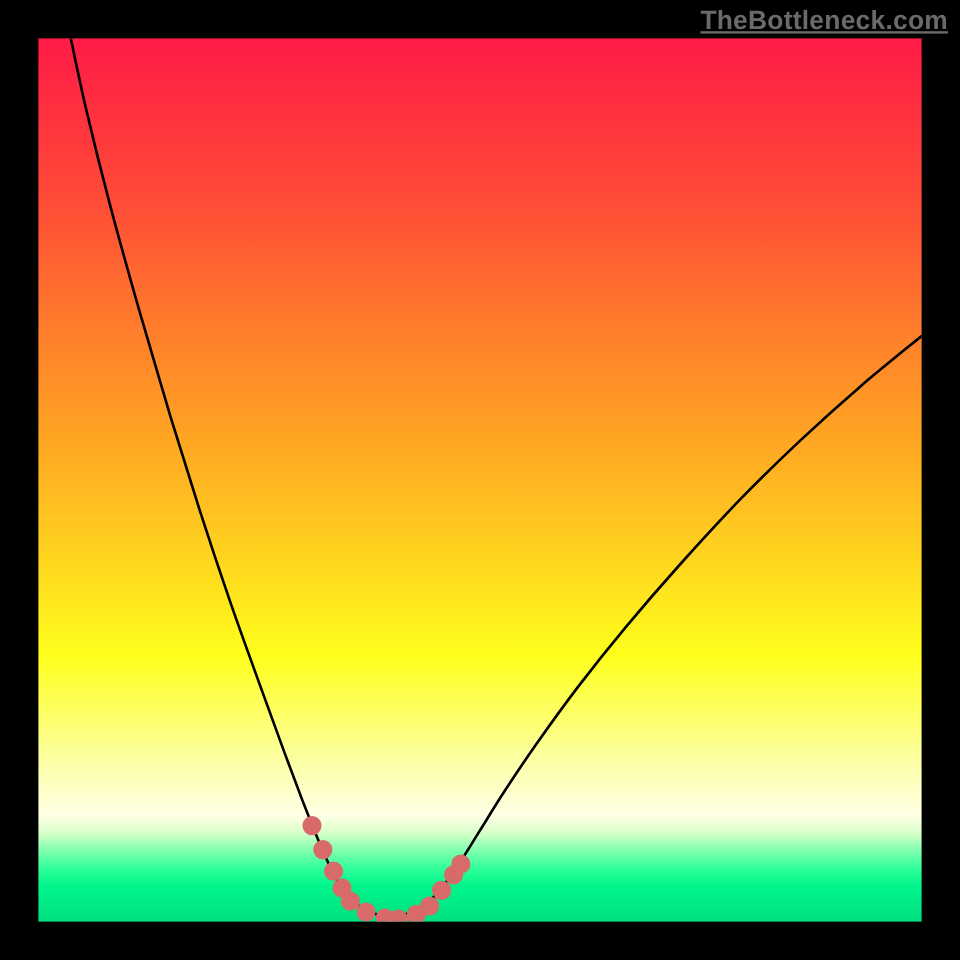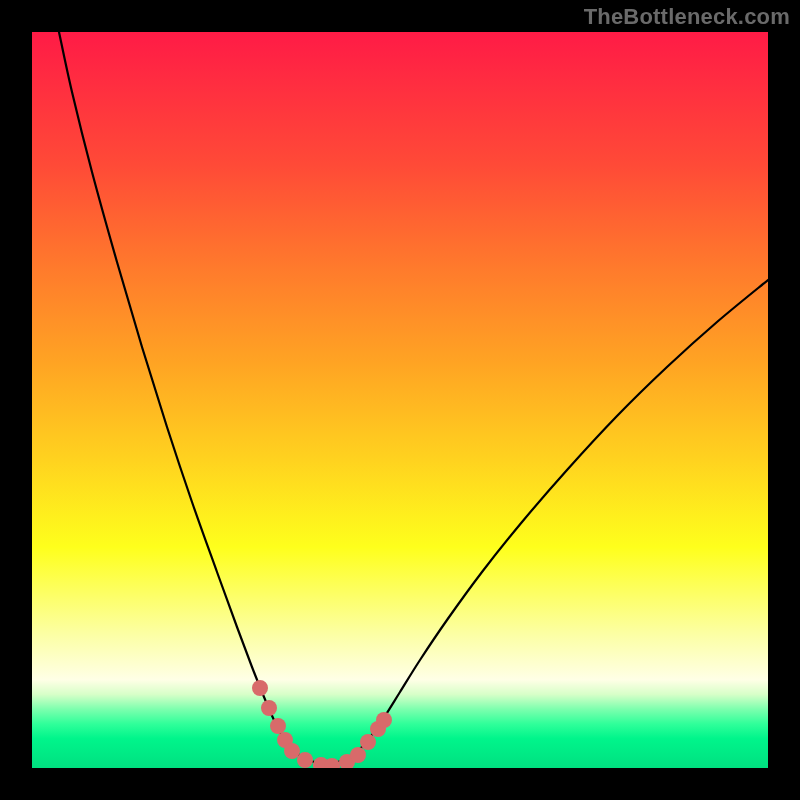--- a/index.html
+++ b/index.html
@@ -49,20 +49,21 @@
   }
   .watermark {
     position: absolute;
     top: 4px;
     right: 10px;
     font-family: Arial, Helvetica, sans-serif;
     font-size: 22px;
     font-weight: 600;
     color: #6a6a6a;
     letter-spacing: 0.2px;
+    text-decoration: underline;
   }
 </style>
 </head>
 <body>
 
 <div class="frame">
   <div class="watermark">TheBottleneck.com</div>
   <div class="plot">
     <svg class="curve-layer" viewBox="0 0 736 736" preserveAspectRatio="none">
       <path id="curve-path" fill="none" stroke="#000000" stroke-width="2.2" stroke-linecap="round" stroke-linejoin="round" d="M 27 0 C 29.166666666666668 10 34.5 36.66666666666667 40 60 C 45.5 83.33333333333333 52.5 111.66666666666667 60 140 C 67.5 168.33333333333334 76.66666666666667 200.83333333333334 85 230 C 93.33333333333333 259.1666666666667 101.66666666666667 287.5 110 315 C 118.33333333333333 342.5 126.66666666666667 369.1666666666667 135 395 C 143.33333333333334 420.8333333333333 151.66666666666666 445.8333333333333 160 470 C 168.33333333333334 494.1666666666667 177.5 519.1666666666666 185 540 C 192.5 560.8333333333334 199.16666666666666 579.1666666666666 205 595 C 210.83333333333334 610.8333333333334 215.5 623.3333333333334 220 635 C 224.5 646.6666666666666 228.33333333333334 656.1666666666666 232 665 C 235.66666666666666 673.8333333333334 239 681.6666666666666 242 688 C 245 694.3333333333334 247.33333333333334 698.8333333333334 250 703 C 252.66666666666666 707.1666666666666 255.33333333333334 709.8333333333334 258 713 C 260.6666666666667 716.1666666666666 263 719.5 266 722 C 269 724.5 272.3333333333333 726.5 276 728 C 279.6666666666667 729.5 284 730.5 288 731 C 292 731.5 296 731.5 300 731 C 304 730.5 308.3333333333333 729.5 312 728 C 315.6666666666667 726.5 318.6666666666667 724.5 322 722 C 325.3333333333333 719.5 328.6666666666667 716.6666666666666 332 713 C 335.3333333333333 709.3333333333334 338.5 704.8333333333334 342 700 C 345.5 695.1666666666666 348.6666666666667 690.6666666666666 353 684 C 357.3333333333333 677.3333333333334 362.1666666666667 669.3333333333334 368 660 C 373.8333333333333 650.6666666666666 380.1666666666667 640 388 628 C 395.8333333333333 616 404.6666666666667 602.6666666666666 415 588 C 425.3333333333333 573.3333333333334 437.5 556.3333333333334 450 540 C 462.5 523.6666666666666 475.8333333333333 507 490 490 C 504.1666666666667 473 519.1666666666666 455.6666666666667 535 438 C 550.8333333333334 420.3333333333333 568.3333333333334 401.1666666666667 585 384 C 601.6666666666666 366.8333333333333 618.3333333333334 350.6666666666667 635 335 C 651.6666666666666 319.3333333333333 668.1666666666666 304.5 685 290 C 701.8333333333334 275.5 727.5 255 736 248"></path>

